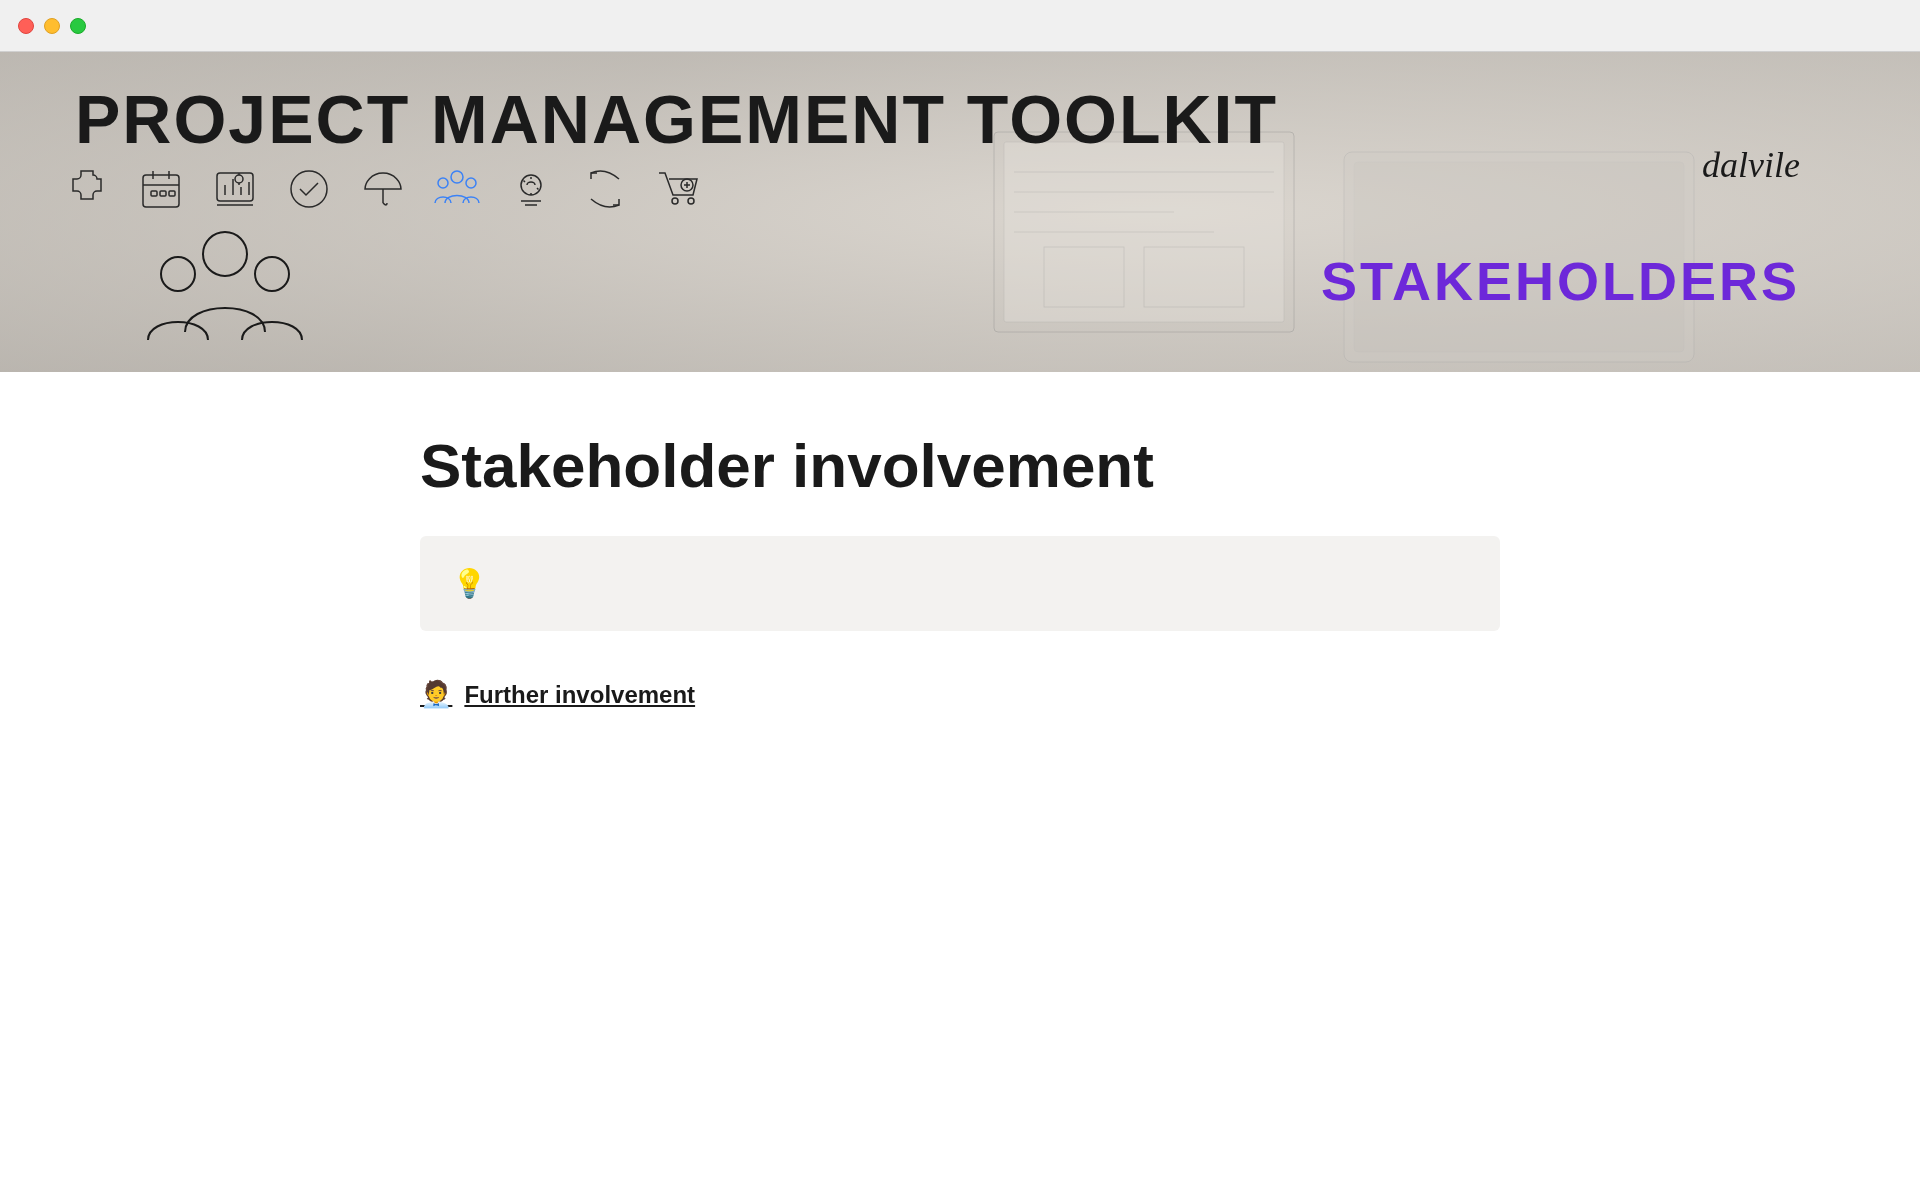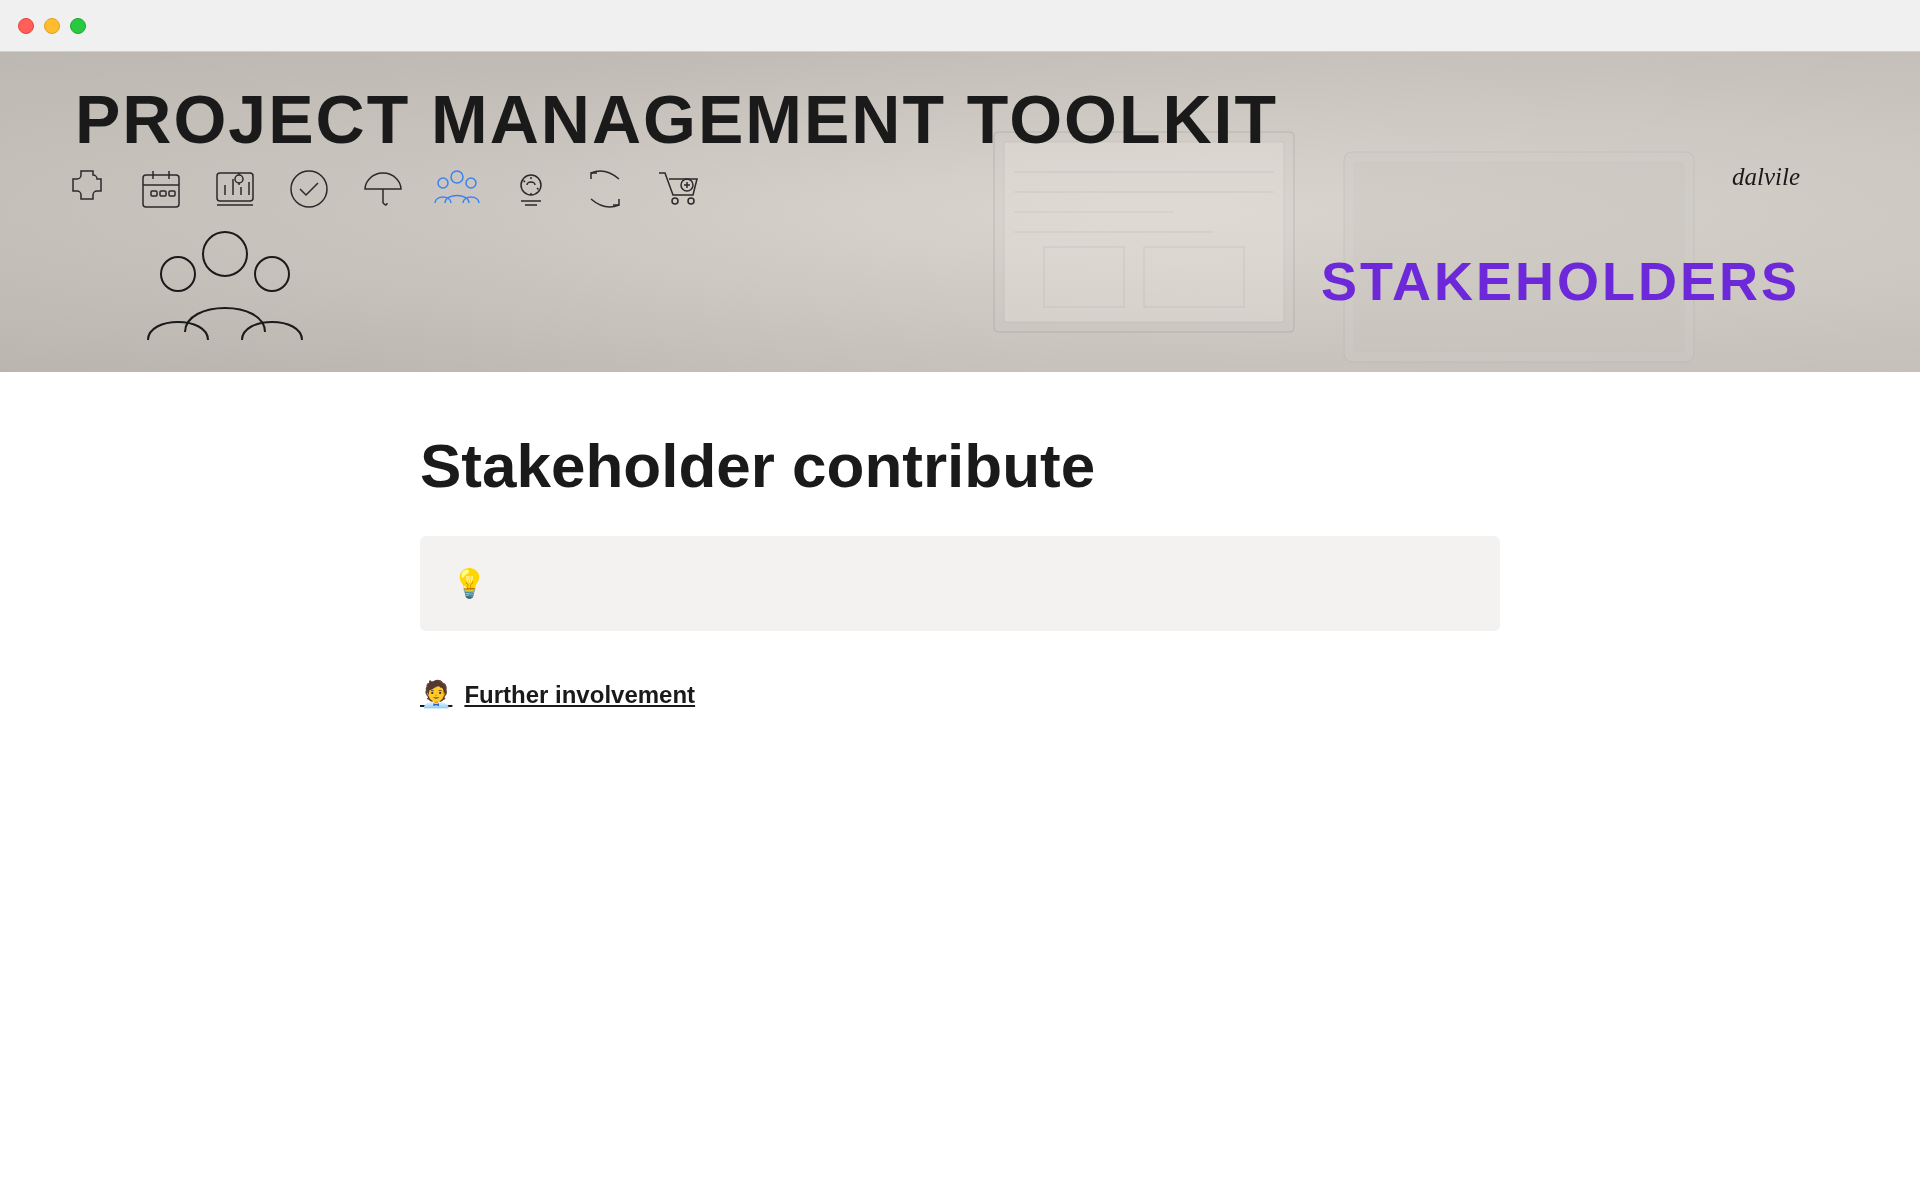--- a/index.html
+++ b/index.html
@@ -83,26 +83,25 @@
       letter-spacing: 2px;
       font-family: 'Arial Black', Arial, sans-serif;
       text-transform: uppercase;
       text-align: right;
     }
 
     .hero-brand {
       position: absolute;
       top: 92px;
       right: 120px;
-      font-size: 25px;
+      font-size: 36px;
       color: #1a1a1a;
       font-family: 'Brush Script MT', cursive, Georgia, serif;
       font-style: italic;
       font-weight: 400;
-      margin-top: 19px;
     }
 
     
     .hero-nav {
       position: absolute;
       top: 110px;
       left: 60px;
       display: flex;
       align-items: center;
       gap: 20px;
@@ -357,21 +356,21 @@
       <circle cx="132" cy="72" r="17" stroke="#1a1a1a" stroke-width="2" fill="none"></circle>
       <path d="M102 138 C102 114 162 114 162 138" stroke="#1a1a1a" stroke-width="2" fill="none"></path>
     </svg>
   </div>
 
   <div class="hero-section-title">STAKEHOLDERS</div>
 </div>
 
 <div class="page-body">
 
-  <h1 class="page-title">Stakeholder contribute</h1>
+  <h1 class="page-title">Stakeholder involvement</h1>
 
   <div class="callout-box">
     <span class="callout-emoji">💡</span>
   </div>
 
   <div class="further-instructions">
     <span class="further-instructions-emoji">🧑‍💼</span>
     <span>Further involvement</span>
   </div>
 

